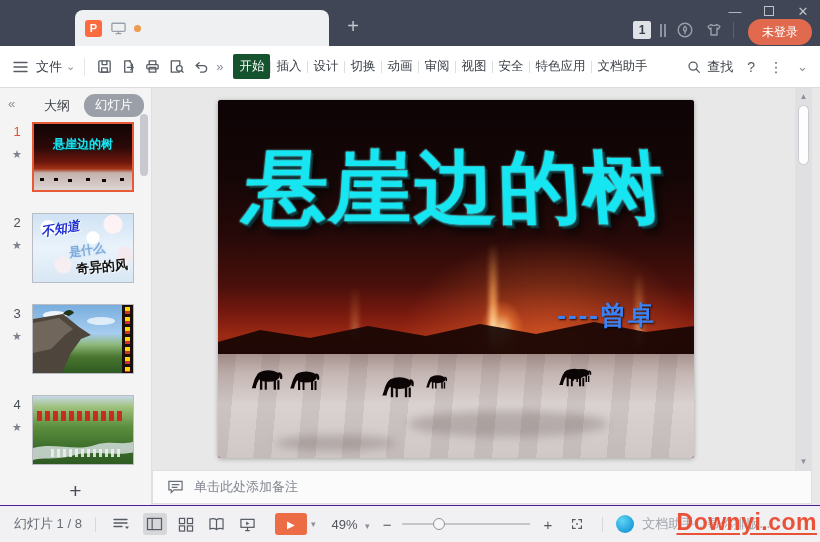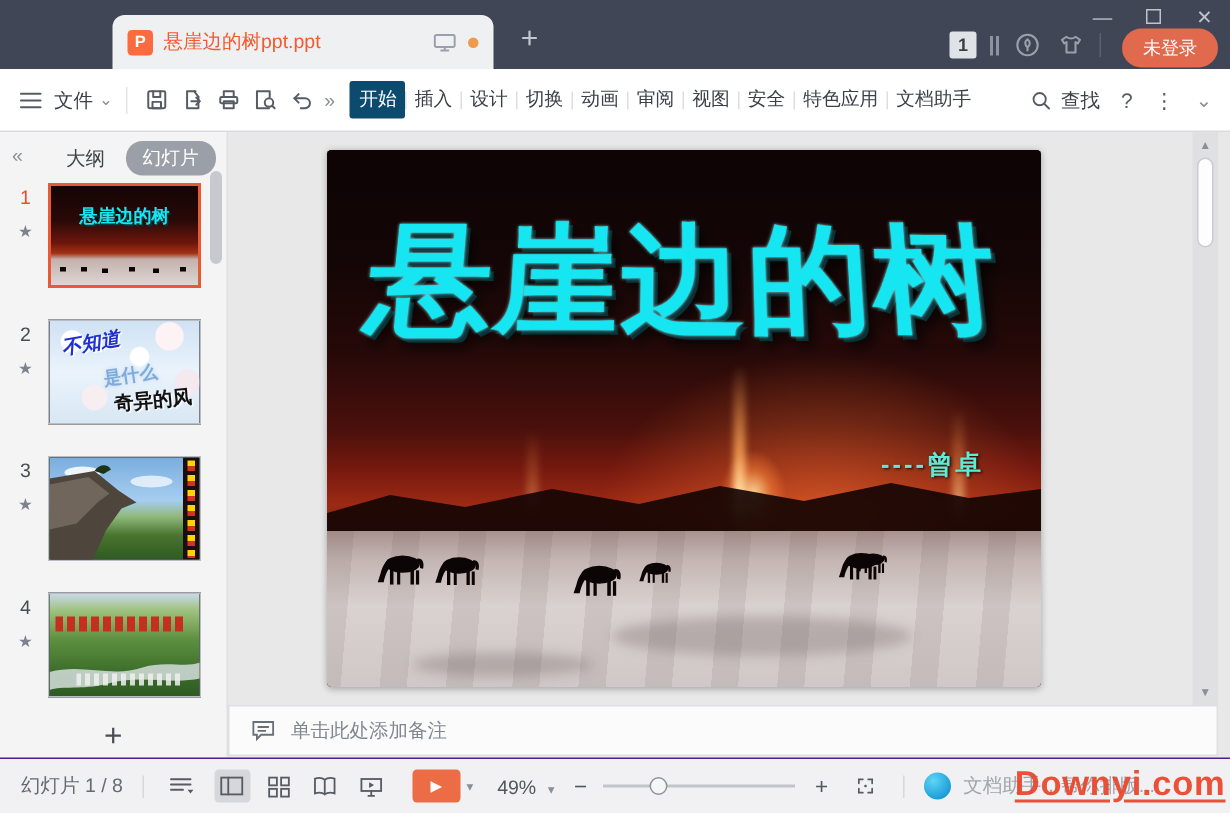--- a/index.html
+++ b/index.html
@@ -29,21 +29,21 @@
   
   .ribbon { position:absolute; left:0; top:46px; width:820px; height:42px; background:#fff; border-bottom:1px solid #d9dbdf; display:flex; align-items:center; padding:0 8px; }
   .ricon { display:flex; align-items:center; justify-content:center; width:24px; height:24px; flex:0 0 auto; }
   .ricon svg { stroke:#565b64; fill:none; stroke-width:1.4; stroke-linecap:round; stroke-linejoin:round; }
   .file-menu { display:flex; align-items:center; gap:4px; margin:0 2px 0 4px; }
   .small-chev { color:#8a8f98; font-size:11px; }
   .vsep { width:1px; height:18px; background:#e3e5e8; margin:0 7px; flex:0 0 auto; }
   .rtabs { display:flex; align-items:center; margin-left:10px; }
   .rtab { position:relative; padding:4px 6px; font-size:12.5px; white-space:nowrap; color:#3c4048; }
   .rtab:not(:first-child)::before { content:""; position:absolute; left:0; top:50%; transform:translateY(-50%); width:1px; height:12px; background:#dcdee2; }
-  .rtab.active { background:#0c4a6e; color:#fff; border-radius:2px; }
+  .rtab.active { background:#14532d; color:#fff; border-radius:2px; }
   .ribbon-right { margin-left:auto; display:flex; align-items:center; gap:14px; padding-right:4px; }
   .find-box { display:flex; align-items:center; gap:4px; color:#3c4048; }
   .help-q { color:#565b64; font-size:14px; }
   .kebab { color:#565b64; font-size:14px; letter-spacing:0; }
 
   
   .sidebar { position:absolute; left:0; top:88px; width:152px; height:417px; background:#f4f4f5; border-right:1px solid #e0e0e2; }
   .sb-header { position:relative; height:34px; }
   .sb-collapse { position:absolute; left:8px; top:8px; color:#8a8f98; font-size:13px; }
   .sb-outline { position:absolute; left:44px; top:9px; color:#3f434a; }
@@ -94,21 +94,21 @@
   .p3 { left:28%; top:52%; height:60px; opacity:.3; }
   .mountains { position:absolute; left:0; top:58%; width:100%; height:52px; }
   .snow { position:absolute; left:0; bottom:0; width:100%; height:29%;
     background:
       repeating-linear-gradient(95deg, rgba(90,70,70,.10) 0 18px, rgba(0,0,0,0) 18px 44px),
       linear-gradient(180deg,#a8928e 0%,#c4b5b2 18%,#d9d2d0 48%,#cfc8c6 100%); }
   .snow-swirl { position:absolute; bottom:6%; left:40%; width:200px; height:26px; border-radius:50%; background:rgba(70,52,52,.22); filter:blur(4px); }
   .snow-swirl.s2 { left:12%; bottom:2%; width:120px; height:16px; }
   .horses { position:absolute; left:0; top:71%; width:100%; height:86px; }
   .slide-title { position:absolute; top:46px; width:100%; text-align:center; font-size:82px; font-weight:800; line-height:1; letter-spacing:2px; white-space:nowrap; color:#15e6f2; transform:perspective(520px) rotateX(16deg); text-shadow:0 0 2px rgba(180,255,255,.8), 3px 3px 0 #083338, 6px 7px 9px rgba(0,0,0,.75); }
-  .slide-byline { position:absolute; top:198px; right:38px; font-size:17px; font-weight:700; letter-spacing:2px; color:#5eead4; text-shadow:1px 1px 2px rgba(0,0,0,.8); }
+  .slide-byline { position:absolute; top:198px; right:38px; font-size:26px; font-weight:700; letter-spacing:2px; color:#3b82f6; text-shadow:1px 1px 2px rgba(0,0,0,.8); }
   .v-scroll { position:absolute; right:8px; top:0; width:17px; height:382px; background:#e0e0e2; }
   .v-scroll .arr { position:absolute; left:0; width:100%; text-align:center; font-size:8px; color:#8a8f98; }
   .v-scroll .arr.up { top:4px; } .v-scroll .arr.dn { bottom:4px; }
   .v-thumb { position:absolute; left:3px; top:17px; width:11px; height:60px; background:#fdfdfd; border:1px solid #c9cbd0; border-radius:6px; }
 
   
   .notes-bar { position:absolute; left:152px; top:470px; width:660px; height:34px; background:#fbfbfc; border:1px solid #dedfe2; display:flex; align-items:center; padding:0 14px; gap:10px; }
   .notes-bar svg { stroke:#6a6f77; fill:none; stroke-width:1.3; }
   .notes-text { color:#82878f; font-size:13px; }
 
@@ -142,21 +142,20 @@
     <div class="wps-btn">
       <span class="ricon" style="width:16px;height:16px;">
         <svg width="15" height="13" viewBox="0 0 16 14">
             <path d="M2 2 L5.5 11.5 L8 5.5 L10.5 11.5 L14 2" stroke="#fff" stroke-width="2" fill="none" stroke-linecap="round" stroke-linejoin="round"></path>
           </svg>
       </span>
       <span>WPS</span>
     </div>
     <div class="doc-tab">
       <span class="ppt-file-icon">P</span>
-      <span class="doc-title">悬崖边的树ppt.ppt</span>
       <span class="ricon" style="width:18px;height:18px;">
         <svg width="17" height="16" viewBox="0 0 18 16">
             <rect x="2" y="3" width="14" height="8.5" rx="1" stroke="#9aa0ab"></rect>
             <path d="M6.5 14 h5 M9 11.5 v2.5" stroke="#9aa0ab"></path>
           </svg>
       </span>
       <span class="modified-dot"></span>
     </div>
     <div class="new-tab">+</div>
     <div class="win-controls">

